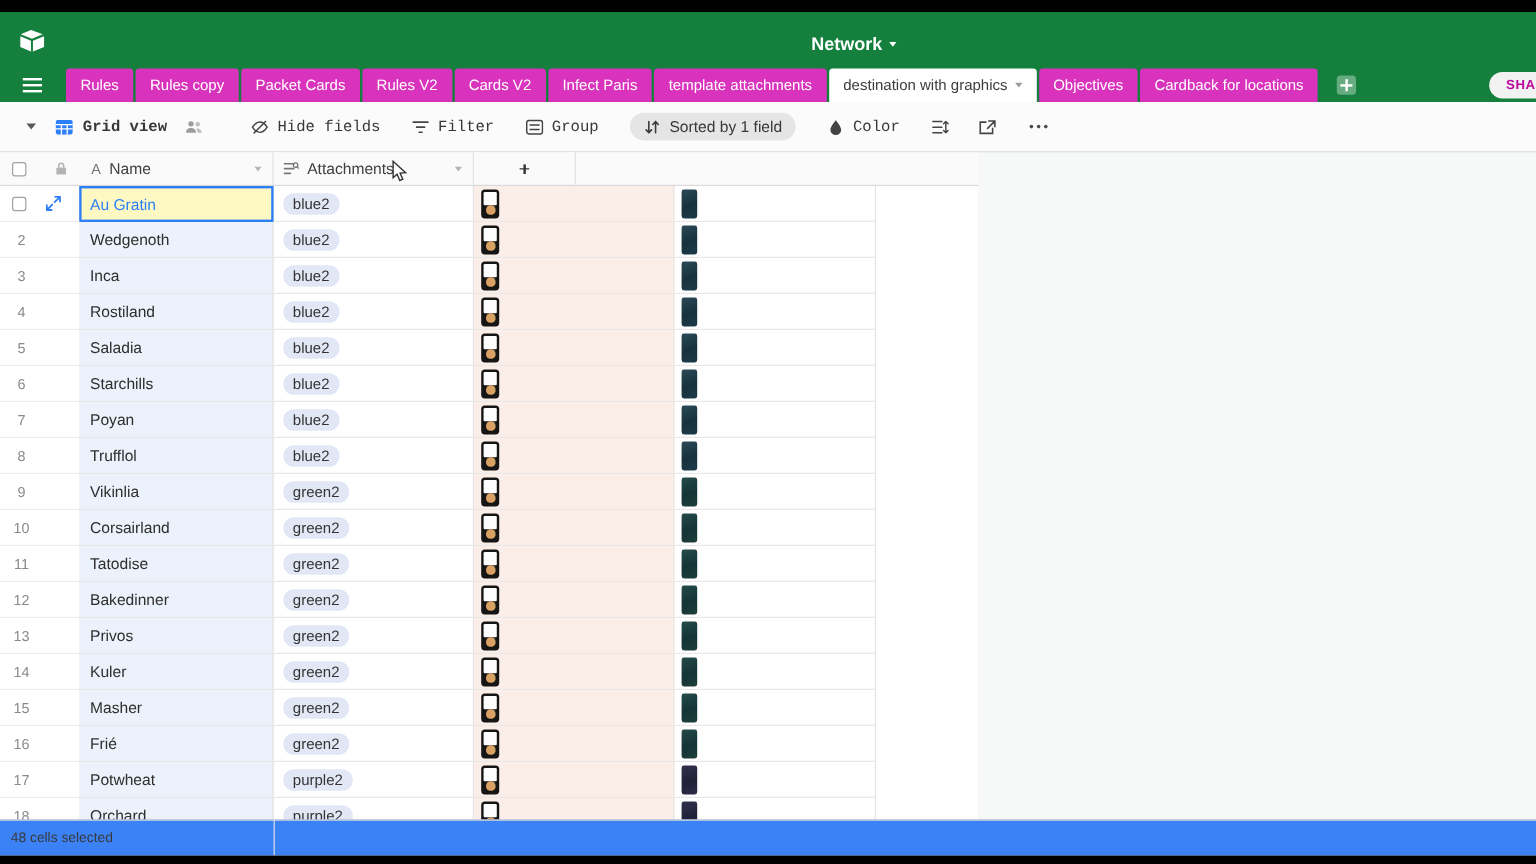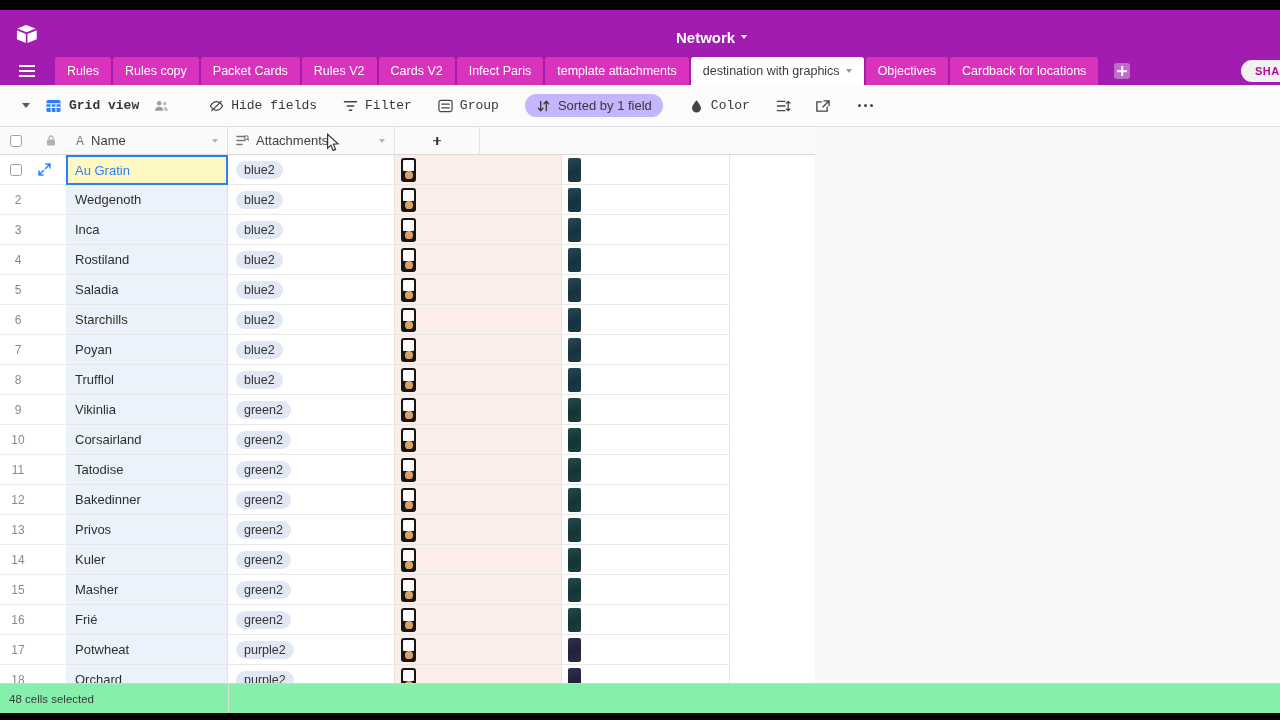--- a/index.html
+++ b/index.html
@@ -5,21 +5,21 @@
 <style>
   * { margin:0; padding:0; box-sizing:border-box; }
   html,body { width:1280px; height:720px; overflow:hidden; font-family:"Liberation Sans", sans-serif; background:#f7f8f8; }
   .abs { position:absolute; }
 
   
   .bar-black-top { left:0; top:0; width:1280px; height:10px; background:#000; }
   .bar-black-bottom { left:0; top:713px; width:1280px; height:7px; background:#000; }
 
   
-  .app-header { left:0; top:10px; width:1280px; height:75px; background:#a21caf; }
+  .app-header { left:0; top:10px; width:1280px; height:75px; background:#15803d; }
   .logo { left:16px; top:14px; width:22px; height:20px; }
   .app-title { top:16px; left:676px; height:22px; display:flex; align-items:center; gap:6px; color:#fff; font-size:15px; font-weight:700; }
   .caret { width:0; height:0; border-left:4px solid transparent; border-right:4px solid transparent; border-top:5px solid currentColor; display:inline-block; }
   .caret.small { border-left-width:3.5px; border-right-width:3.5px; border-top-width:4.5px; }
   .share-pill { top:50px; right:-30px; background:#f2f2f2; color:#bb0a9b; font-size:11px; font-weight:700; letter-spacing:.5px; padding:5px 14px; border-radius:999px; }
 
   
   .tab-strip { left:0; top:47px; width:1280px; height:28px; display:flex; align-items:flex-end; }
   .burger { width:16px; height:2px; background:#fff; box-shadow:0 -5px 0 #fff, 0 5px 0 #fff; margin:0 20px 13px 19px; }
   .tab { height:28px; line-height:28px; padding:0 12px; margin-right:2px; font-size:12.5px; color:#ffffff; background:#d933bd; border-radius:3px 3px 0 0; white-space:nowrap; display:flex; align-items:center; gap:6px; }
@@ -32,21 +32,21 @@
   .plus::before, .plus::after { content:''; position:absolute; background:currentColor; }
   .plus::before { left:50%; top:3px; bottom:3px; width:1.6px; transform:translateX(-50%); }
   .plus::after { top:50%; left:3px; right:3px; height:1.6px; transform:translateY(-50%); }
   .add-tab { color:#fff; }
 
   
   .toolbar { left:0; top:85px; width:1280px; height:42px; background:#fbfbfb; border-bottom:1px solid #dedede; display:flex; align-items:center; font-size:13px; color:#383838; }
   .toolbar .caret { color:#595959; margin-left:22px; }
   .tb-group { display:flex; align-items:center; gap:7px; margin-left:26px; cursor:default;font-family:Liberation Mono, monospace; }
   .tb-group.viewname { margin-left:16px; font-weight:700; gap:8px; }
-  .sort-pill { background:#c4b5fd; border-radius:13px; padding:4px 11px; display:flex; align-items:center; gap:7px; margin-left:26px;justify-content:flex-end; }
+  .sort-pill { background:#e5e5e5; border-radius:13px; padding:4px 11px; display:flex; align-items:center; gap:7px; margin-left:26px;justify-content:flex-end; }
   .icon14 { width:15px; height:14px; display:block; }
   .dots { width:3.2px; height:3.2px; border-radius:50%; background:#4a4a4a; box-shadow:6px 0 0 #4a4a4a, 12px 0 0 #4a4a4a; margin:0 14px 0 28px; }
 
   
   .grid-header { left:0; top:127px; width:815px; height:28px; background:#fafafa; border-bottom:1px solid #d9d9d9; display:flex; font-size:13px; color:#404040; }
   .gh-cell { display:flex; align-items:center; border-right:1px solid #e2e2e2; position:relative; }
   .gh-num { width:66px; border-right:none; }
   .gh-name { width:162px; }
   .gh-notes { width:167px; }
   .gh-att { width:167px; }
@@ -77,21 +77,21 @@
   .att-cell { width:167px; background:#fbeee8; padding-left:6px; }
   .att-thumb { width:15px; height:24px; background:#151515; border-radius:3px; position:relative; display:inline-block; }
   .att-thumb::before { content:''; position:absolute; left:2px; right:2px; top:2px; height:11px; background:#fcfcfc; border-radius:1px; }
   .att-thumb::after { content:''; position:absolute; left:3.5px; bottom:2.5px; width:8px; height:8px; background:#d9a264; border-radius:50% 50% 45% 45%; }
   .f4-cell { width:168px; padding-left:6px; }
   .f4-thumb { width:13px; height:24px; border-radius:2px; display:inline-block; background:linear-gradient(160deg,#2a4a56 0%,#16323e 55%,#1d3b47 100%); }
   .f4-thumb.green { background:linear-gradient(160deg,#264a4a 0%,#143437 55%,#1d4038 100%); }
   .f4-thumb.purple { background:linear-gradient(160deg,#33314e 0%,#1f2238 55%,#322a4a 100%); }
 
   
-  .status-bar { left:0; top:683px; width:1280px; height:30px; background:#86efac; border-top:1px solid #d2d2d2; font-size:11.5px; color:#3a3a3a; display:flex; align-items:center; padding-left:9px; }
+  .status-bar { left:0; top:683px; width:1280px; height:30px; background:#3b82f6; border-top:1px solid #d2d2d2; font-size:11.5px; color:#3a3a3a; display:flex; align-items:center; padding-left:9px; }
   .footer-divider { left:228px; top:683px; width:1px; height:30px; background:#dcdcdc; }
 
   .cursor { left:326px; top:133px; width:15px; height:20px; z-index:50; pointer-events:none; }
 </style>
 </head>
 <body>
 
 <div class="abs bar-black-top"></div>
 
 <div class="abs app-header">

